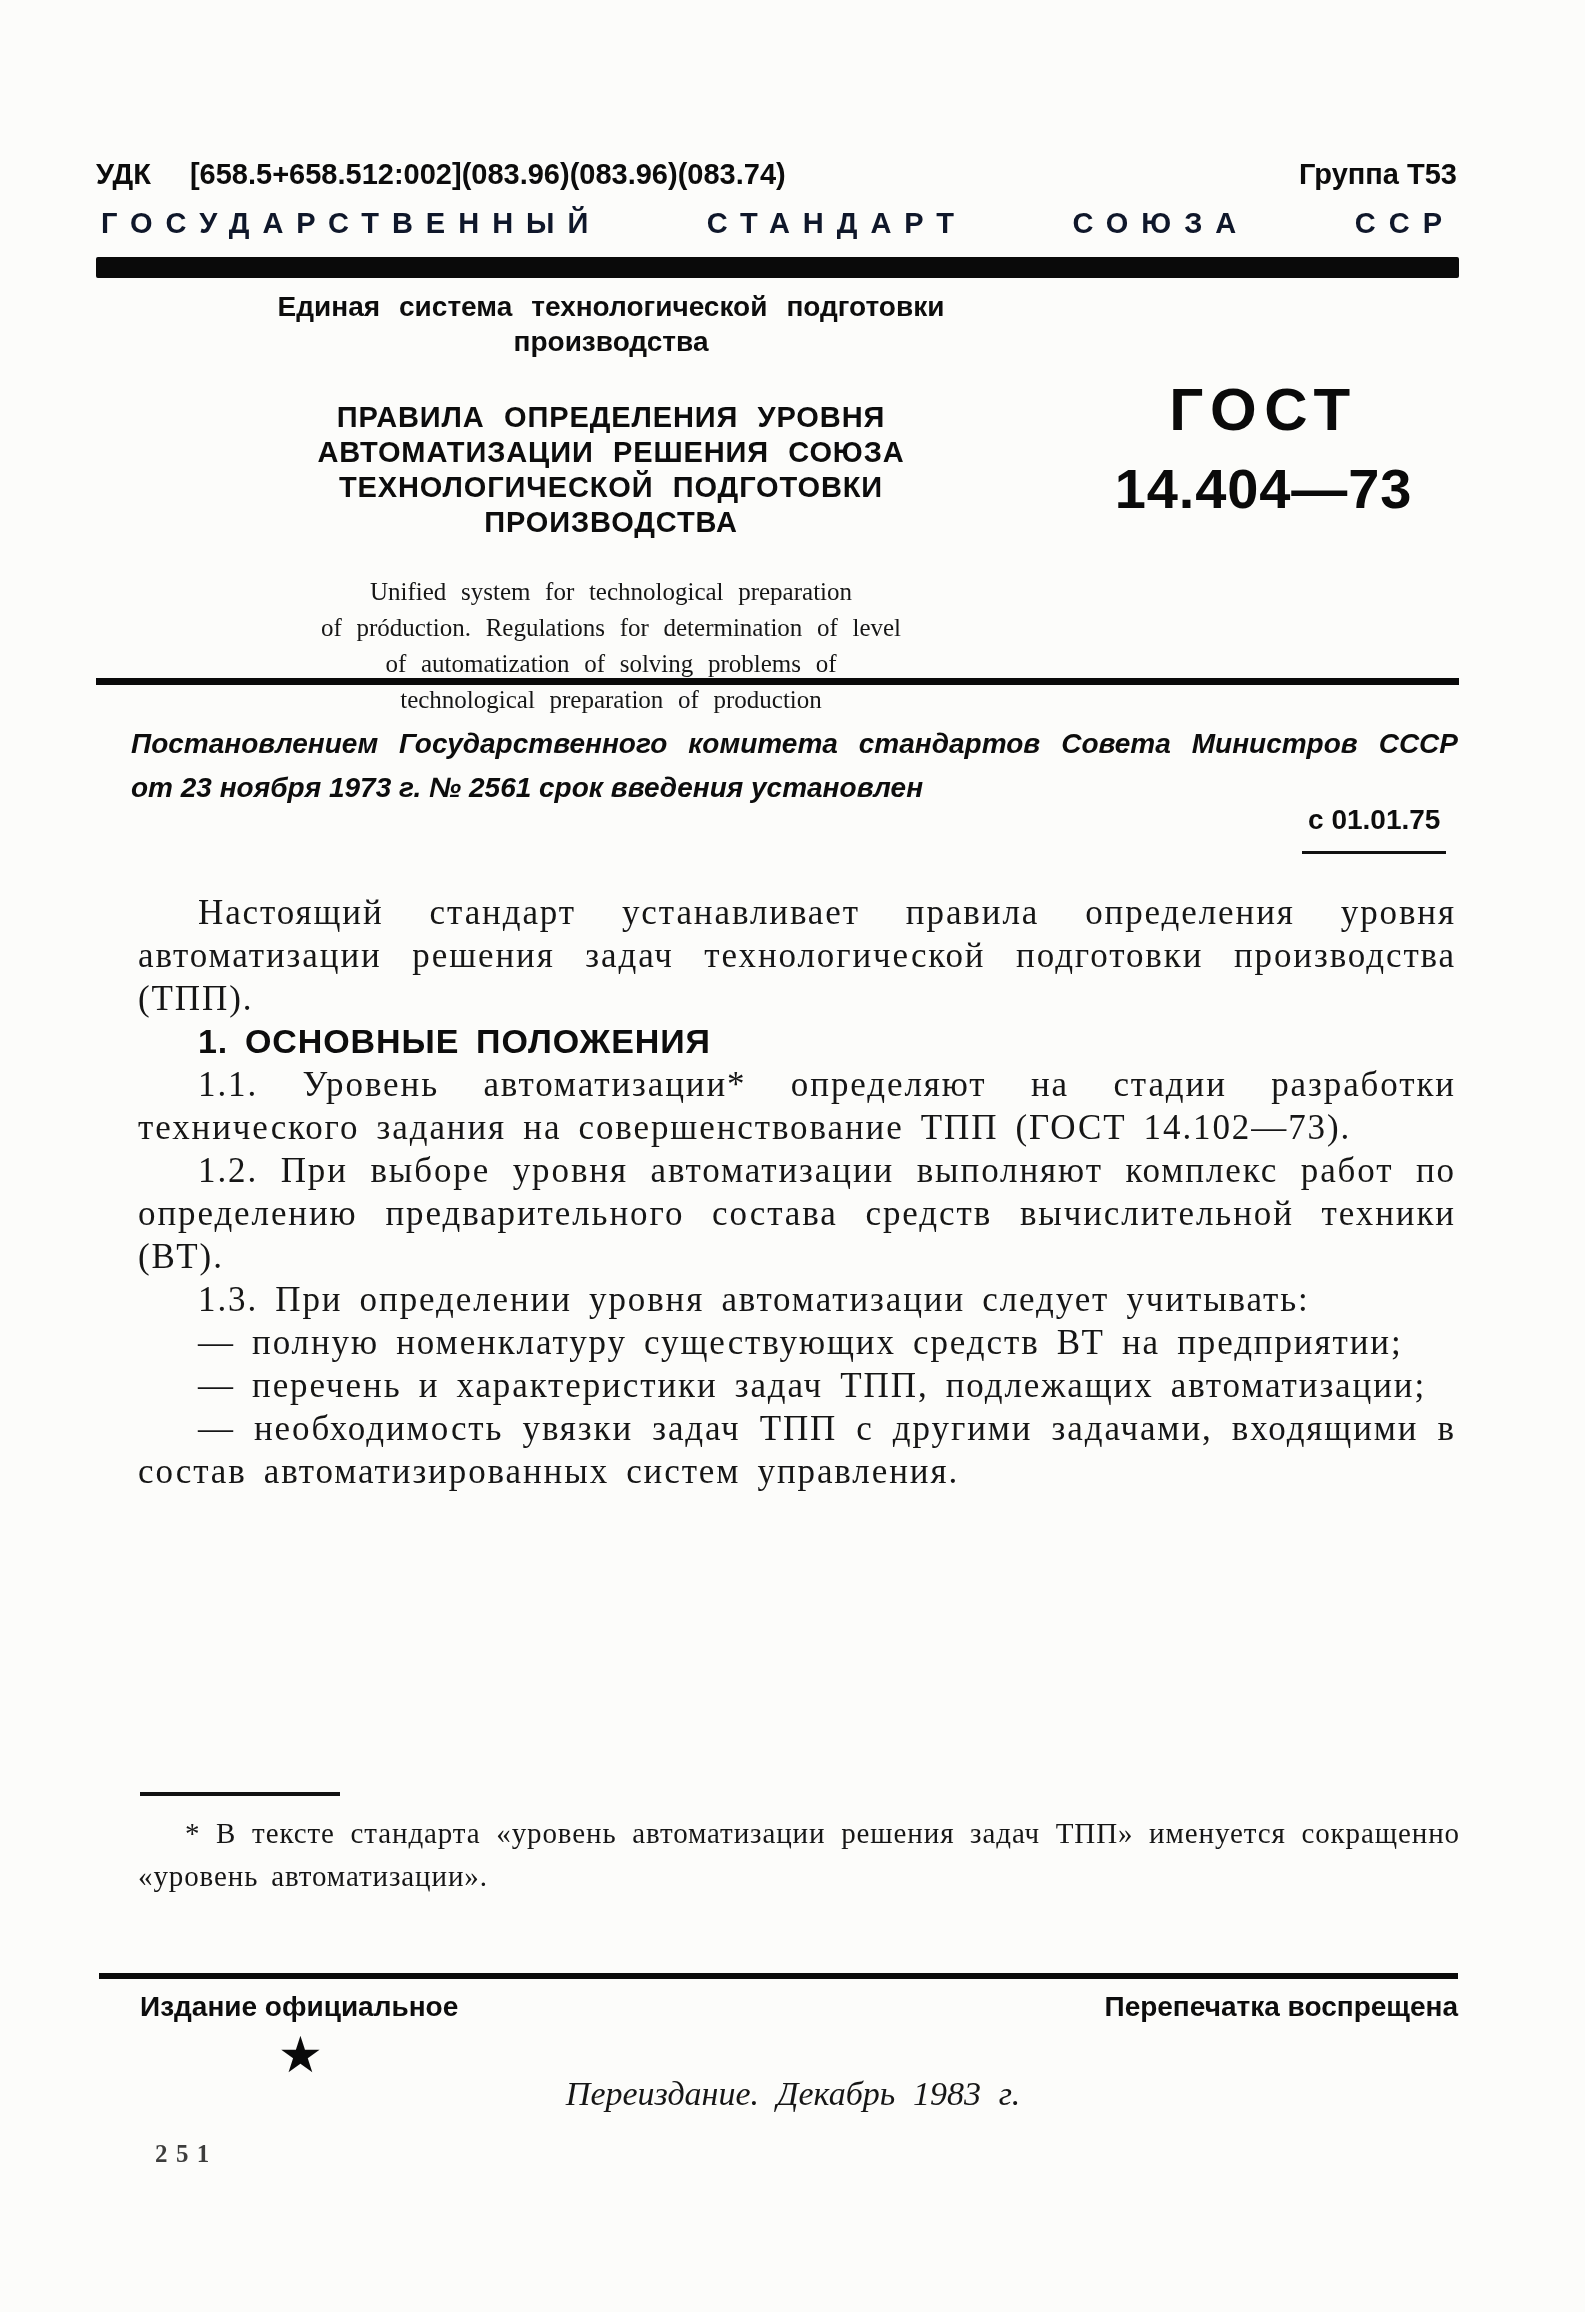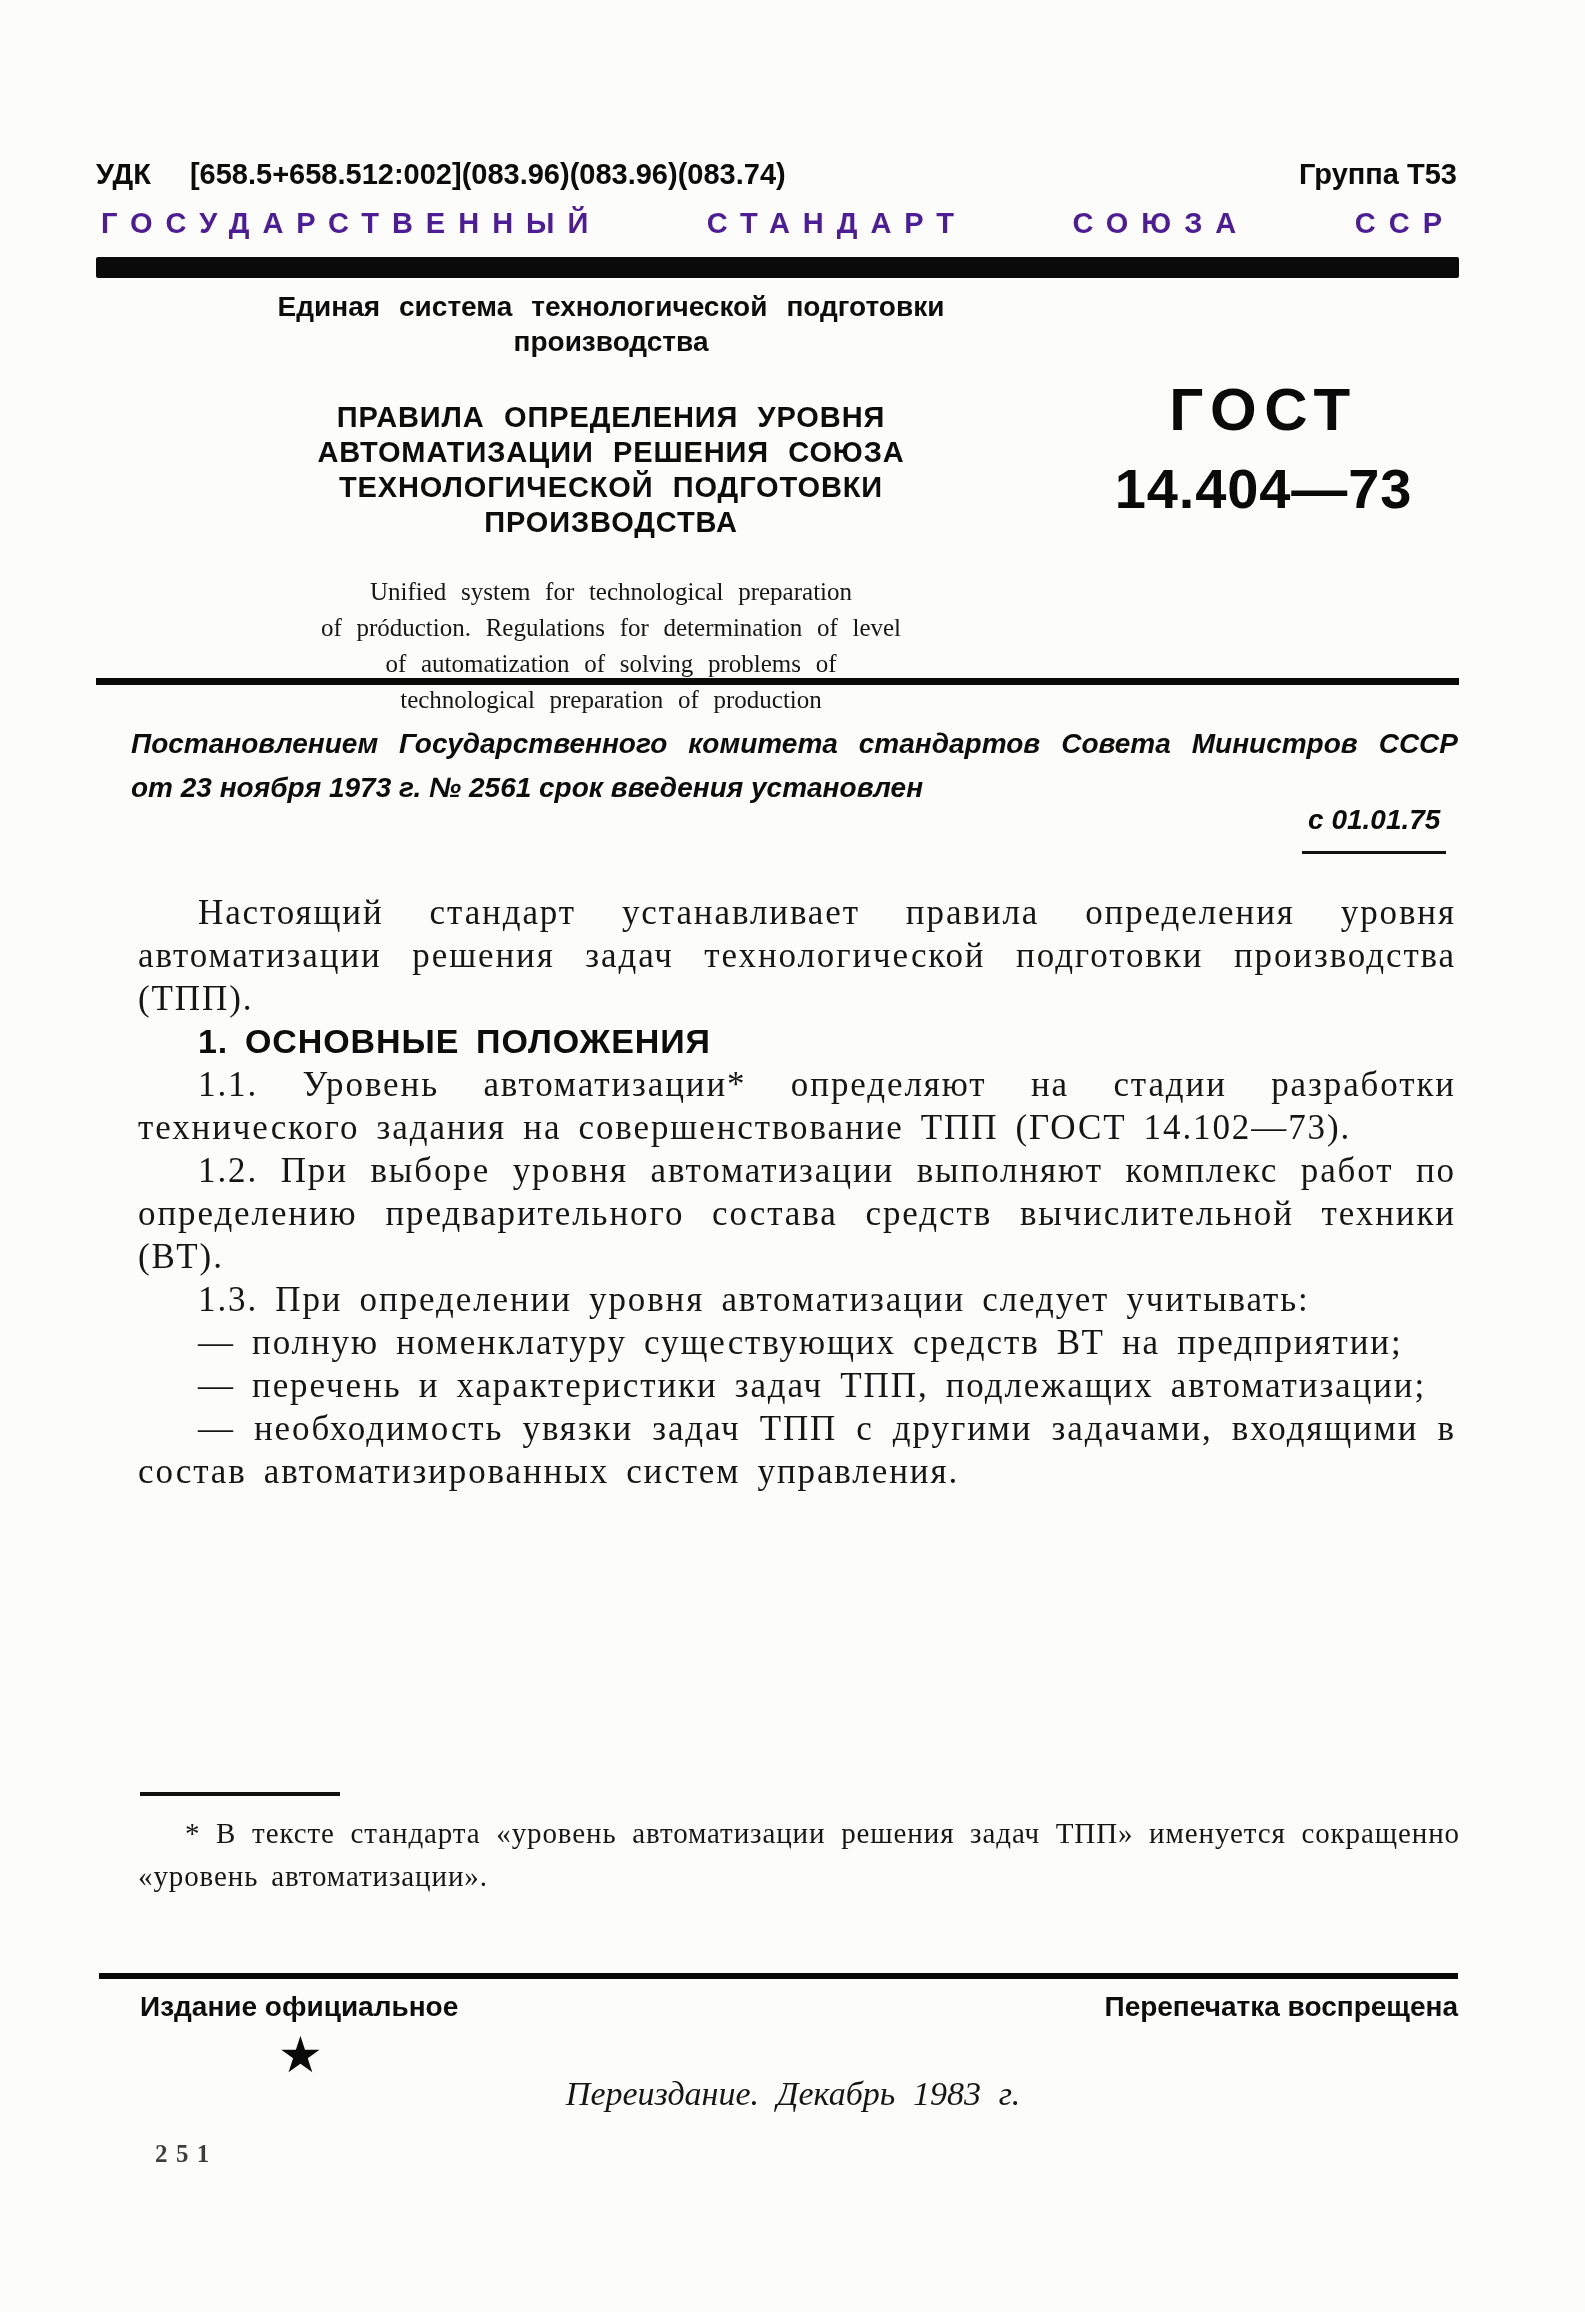--- a/index.html
+++ b/index.html
@@ -15,21 +15,21 @@
   .udk-row{
     position:absolute;top:158px;left:96px;width:1361px;
     display:flex;justify-content:space-between;align-items:baseline;
     font-family:"Liberation Sans", sans-serif;font-weight:700;
     font-size:29px;color:#0c0c0c;
   }
   .udk-left{display:flex;gap:39px;}
   .org-header{
     position:absolute;top:207px;left:101px;width:1354px;
     font-family:"Liberation Sans", sans-serif;font-weight:700;
-    font-size:29px;letter-spacing:13px;color:#4c1d95;
+    font-size:29px;letter-spacing:13px;color:#0f172a;
     text-align:justify;text-align-last:justify;white-space:nowrap;
   }
   .black-bar{
     position:absolute;top:257px;left:96px;width:1363px;height:20.5px;
     background:#0a0a0a;border-radius:1.9px;
   }
   
   .title-col{position:absolute;top:289px;left:140px;width:942px;text-align:center;}
   .system-line{
     font-family:"Liberation Sans", sans-serif;font-weight:700;
@@ -58,21 +58,21 @@
   .decree{
     position:absolute;top:722px;left:131px;width:1327px;
     font-family:"Liberation Sans", sans-serif;font-weight:700;
     font-size:28px;line-height:44px;color:#0d0d0d;font-style:italic;
   }
   .decree-line1{text-align:justify;text-align-last:justify;white-space:nowrap;}
   .effective-date{
     position:absolute;top:804px;right:140px;
     font-family:"Liberation Sans", sans-serif;font-weight:700;
     font-size:28px;color:#0d0d0d;
-    padding:0 5.6px 15px 5.6px;border-bottom:3.7px solid #111;font-style:italic;
+    padding:0 5.6px 15px 5.6px;border-bottom:3.7px solid #111;
   }
   
   .body-text{
     position:absolute;top:891px;left:138px;width:1318px;
     font-size:35px;line-height:43px;letter-spacing:1.9px;word-spacing:6.5px;
     text-align:justify;color:#161616;
   }
   .body-text p{margin:0;text-indent:60px;}
   .section-heading{
     margin:54px 0 45px 0;text-align:left;text-indent:0;

